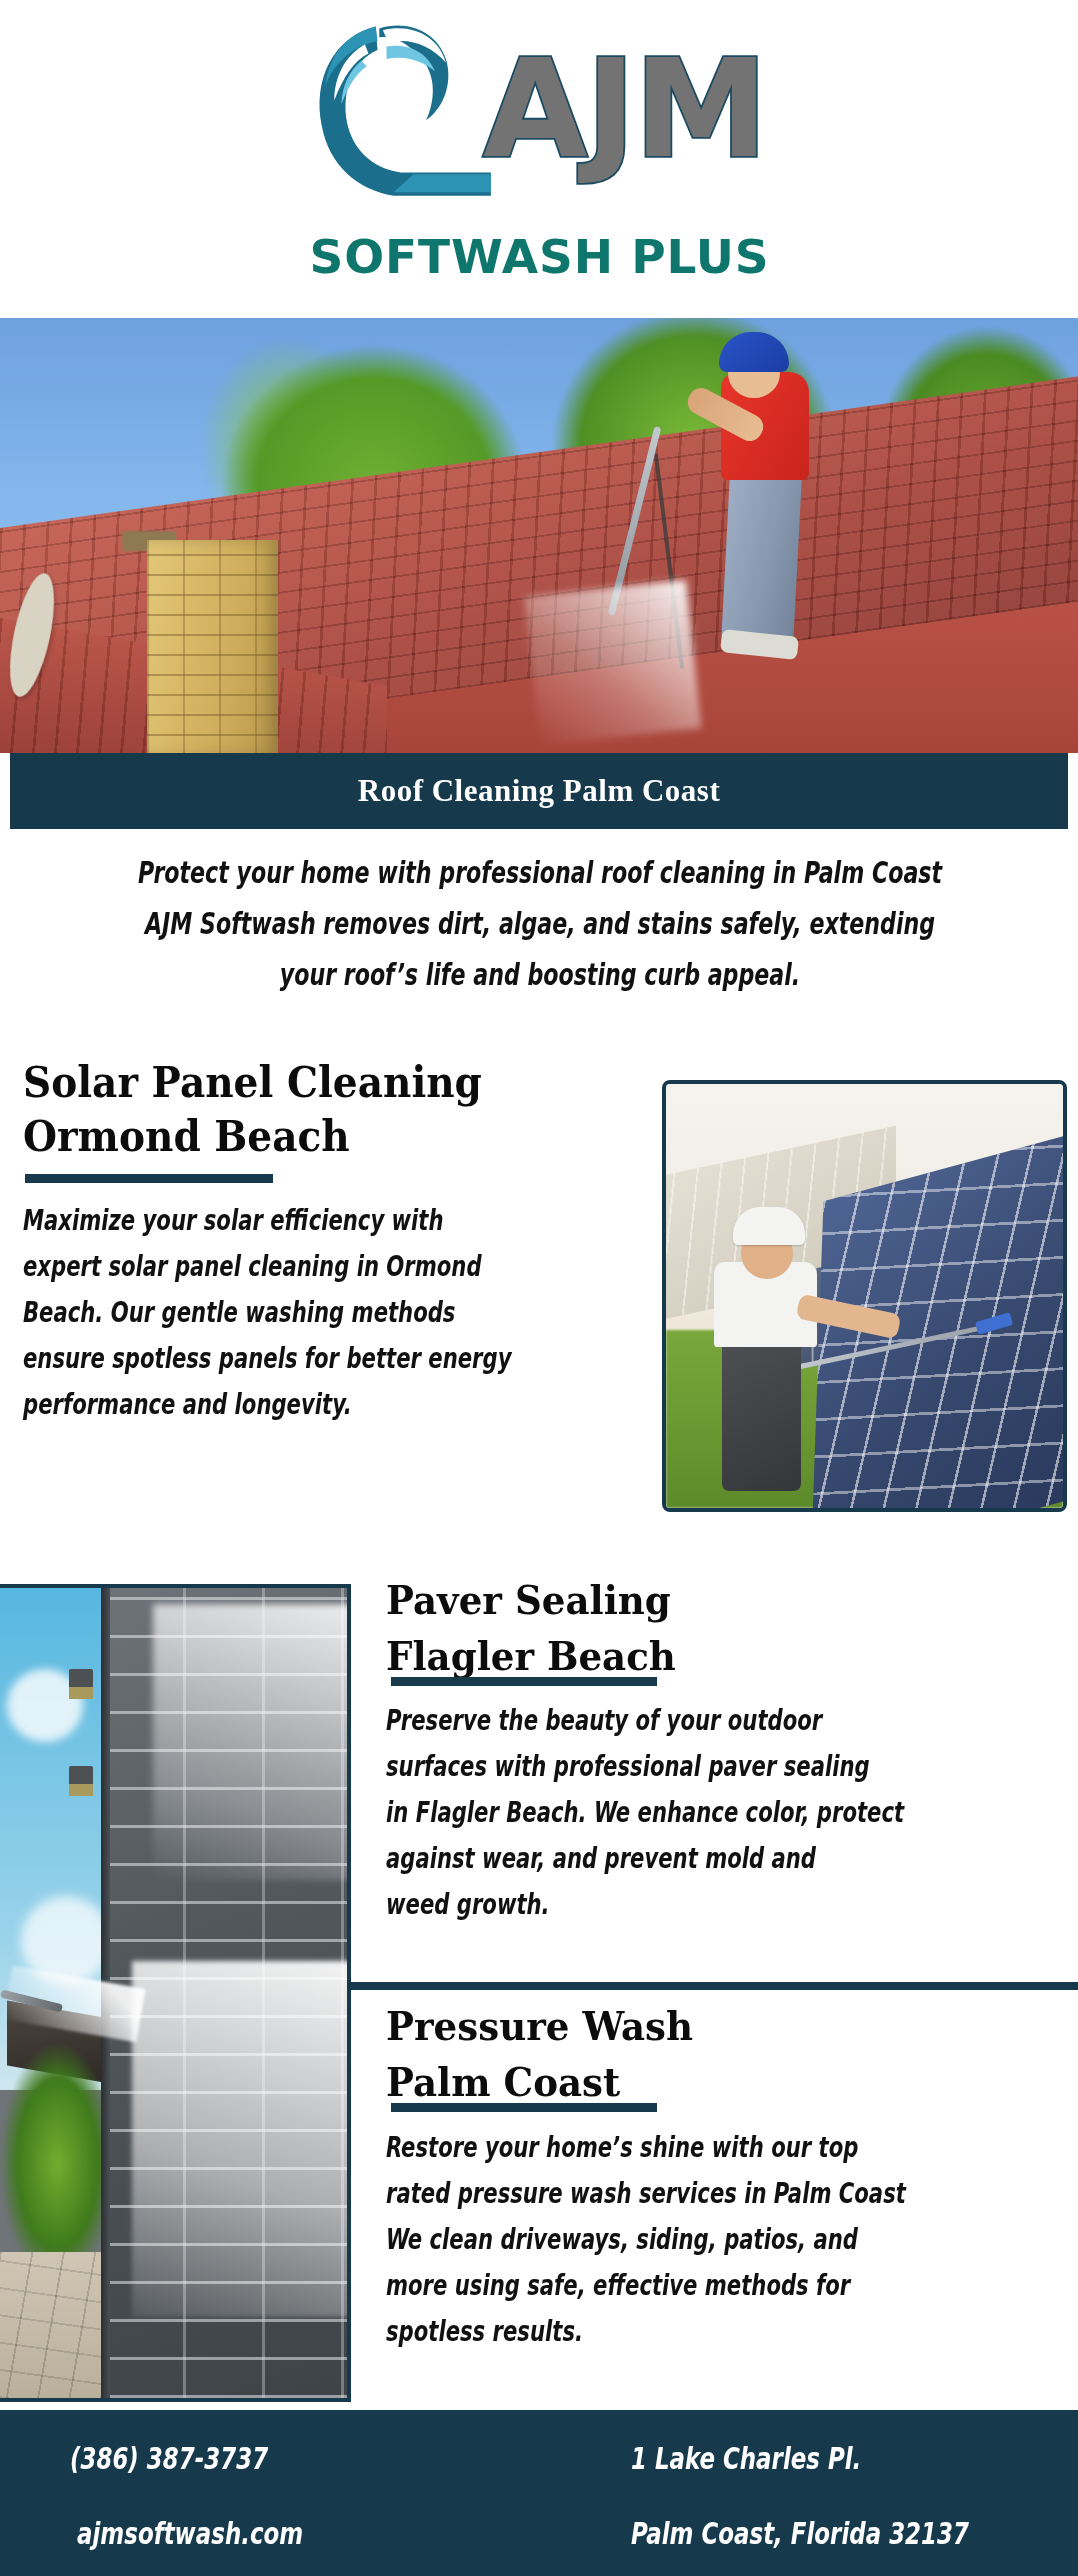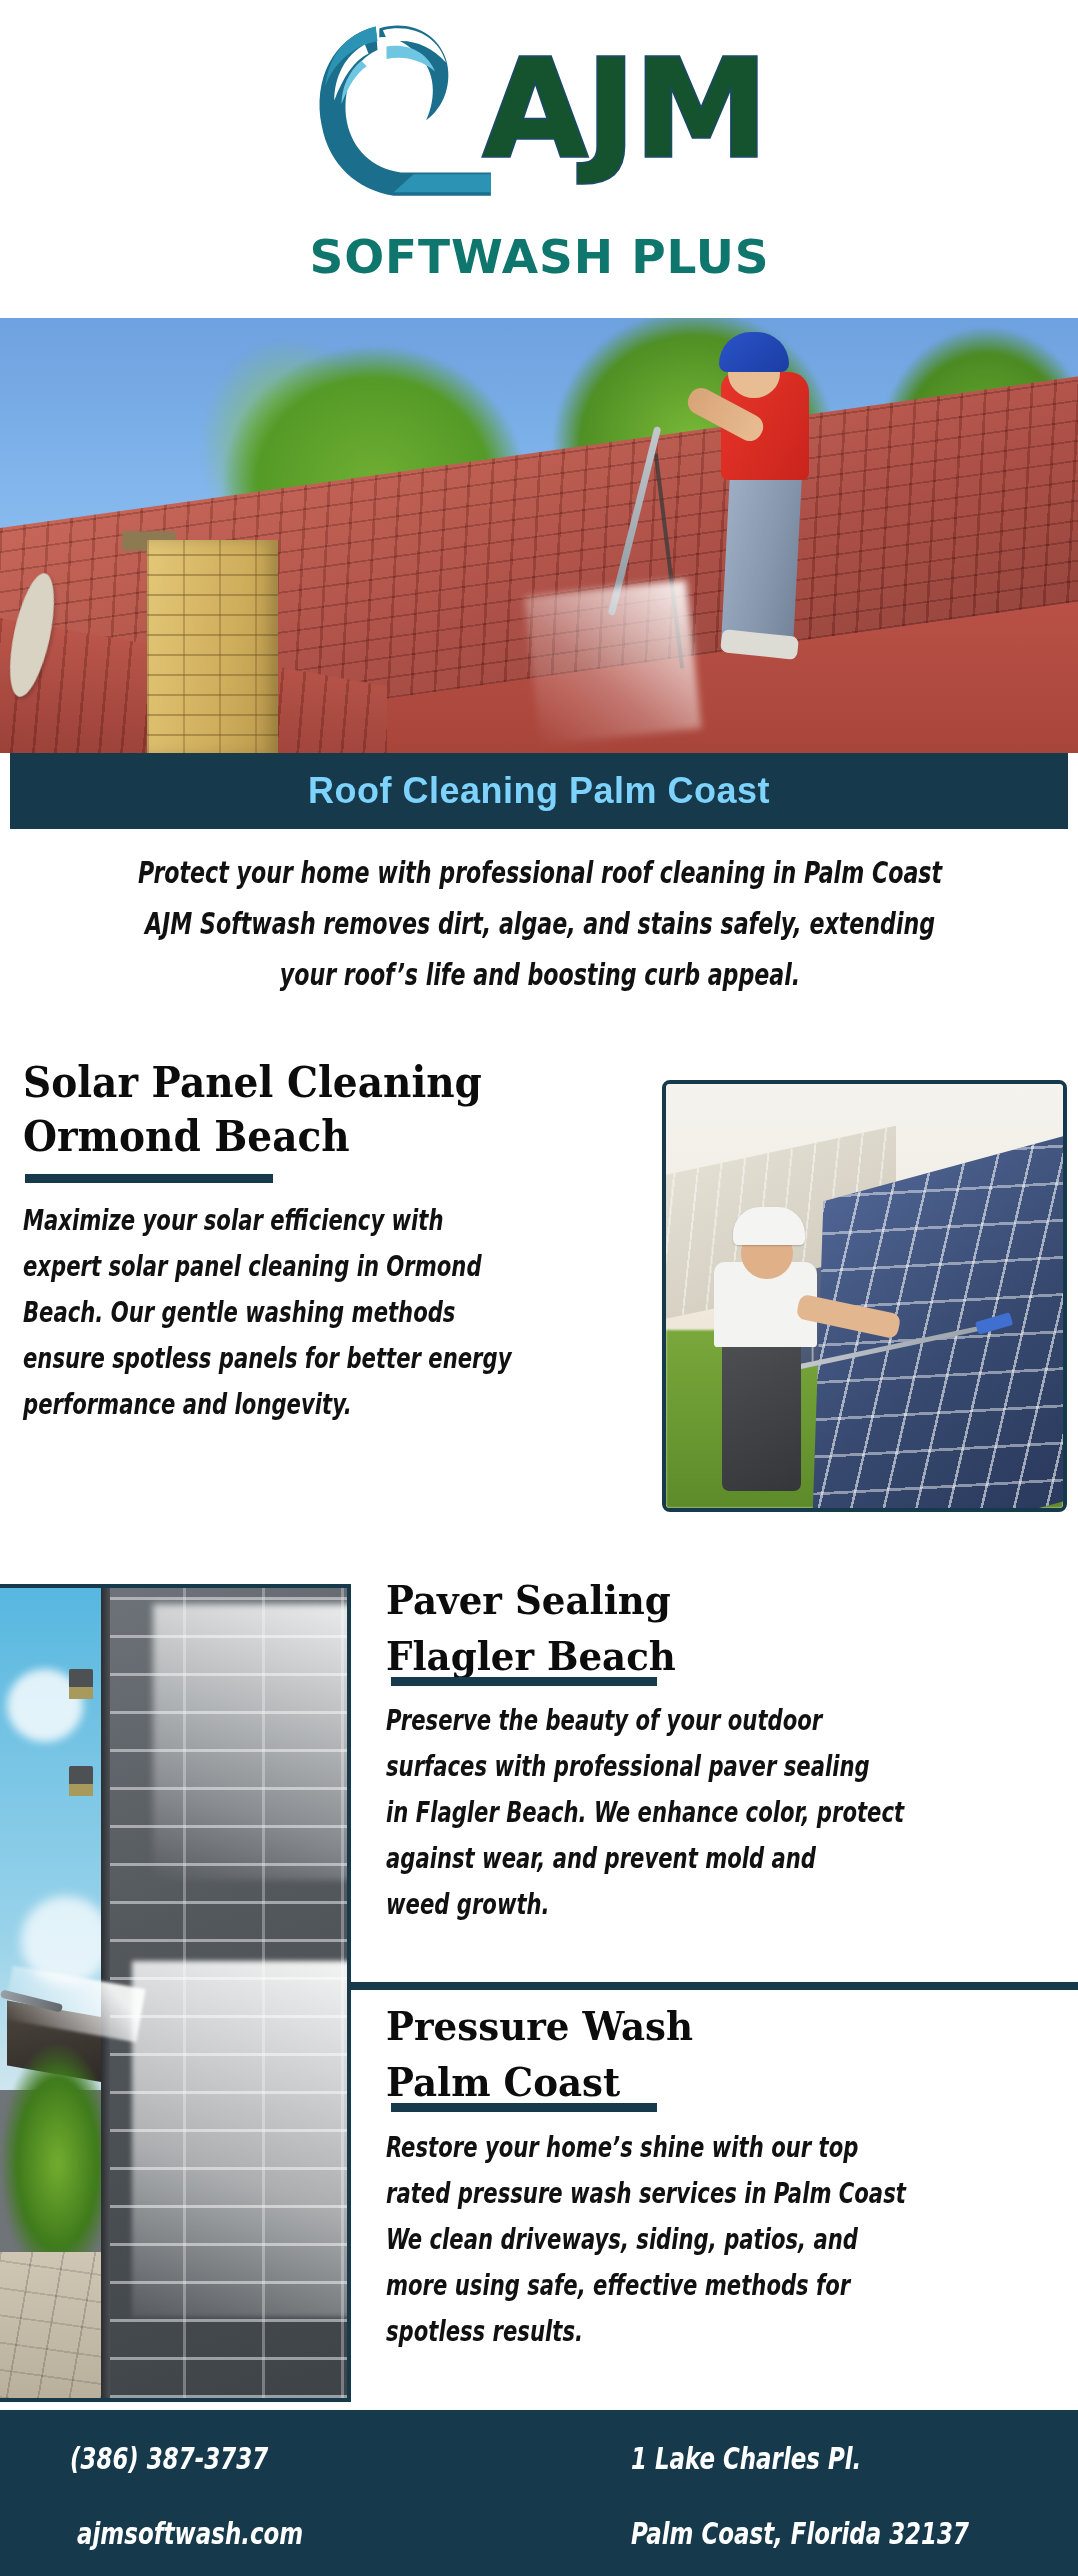--- a/index.html
+++ b/index.html
@@ -23,21 +23,21 @@
   }
   .logo-row { position: relative; width: 541px; height: 225px; }
   .logo-wave { position: absolute; left: 9px; top: 1.8px; width: 225px; height: 225px; }
   .logo-ajm {
     position: absolute; left: 214px; top: 29px;
     font-family: "DejaVu Sans", sans-serif;
     font-weight: bold;
     font-size: 135px;
     line-height: 135px;
     letter-spacing: -1.8px;
-    color: #14532d;
+    color: #737373;
     -webkit-text-stroke: 3.6px #1b4a63;
     paint-order: stroke fill;
   }
   .logo-sub {
     position: absolute; left: 0; top: 216px; width: 541px;
     text-align: center;
     font-family: "DejaVu Sans", sans-serif;
     font-weight: bold;
     font-size: 47px;
     letter-spacing: 0.9px;
@@ -105,24 +105,24 @@
   .hero .hose { position:absolute; left:667px; top:135px; width:3.6px; height:216px;
     background:#3a3a3a; transform: rotate(-7deg); opacity:.75;}
 
   
   .title-banner {
     position: absolute; left: 10px; top: 753px; width: 1058px; height: 76px;
     background: #163a4c;
     display: flex; align-items: center; justify-content: center;
   }
   .title-banner-text {
-    font-family: Liberation Sans, sans-serif;
+    font-family: Liberation Serif, serif;
     font-weight: bold;
-    font-size: 36px;
-    color: #7dd3fc;
+    font-size: 31px;
+    color: #ffffff;
     letter-spacing: 0.5px;
   }
 
   
   .intro {
     position: absolute; left: 21.6px; top: 847px; width: 1036px;
     text-align: center;
     font-family: "DejaVu Sans Condensed", "Liberation Sans Narrow", "Liberation Sans", sans-serif;
     font-weight: bold; font-style: italic;
     font-size: 30px; line-height: 51px;

